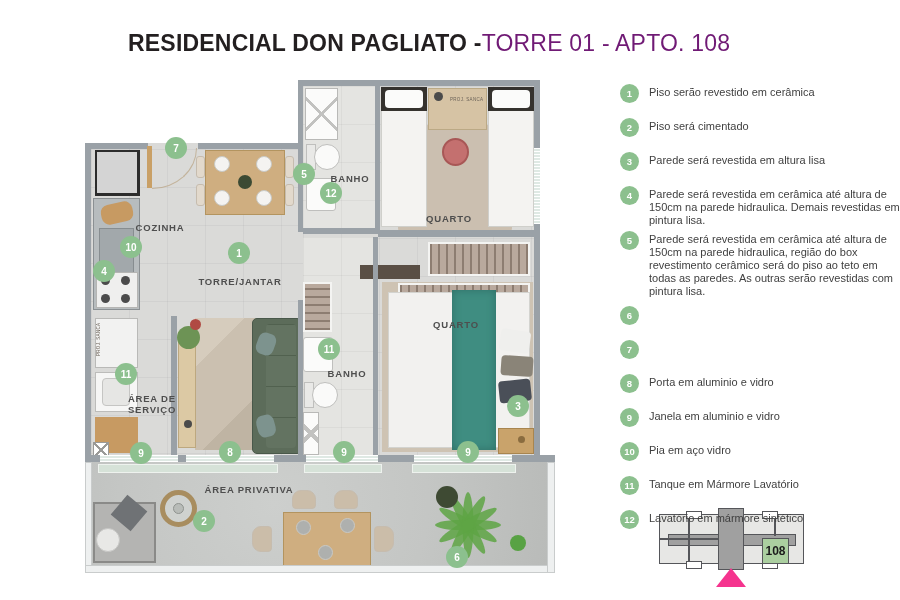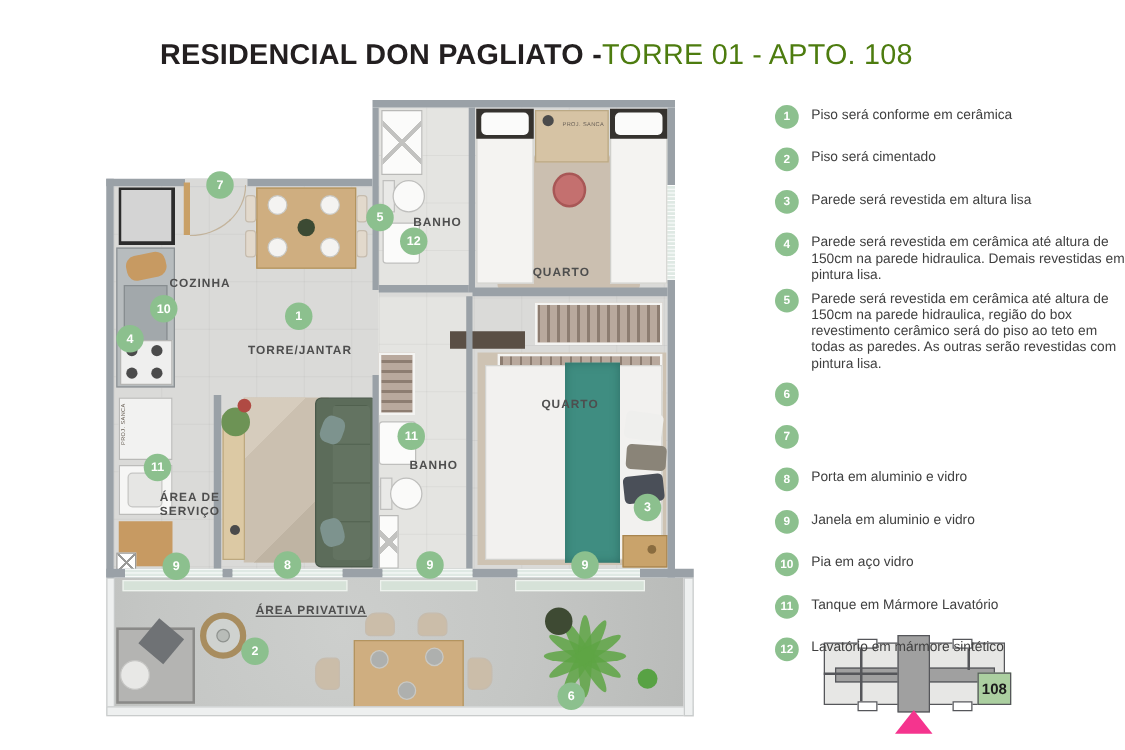--- a/index.html
+++ b/index.html
@@ -3,21 +3,21 @@
 <meta charset="utf-8">
 <style>
   html,body{margin:0;padding:0;background:#fff;}
   #stage{position:relative;width:900px;height:600px;background:#ffffff;overflow:hidden;
          font-family:"Liberation Sans",sans-serif;}
   .abs{position:absolute;}
 
   
   #title{position:absolute;left:128px;top:30px;font-size:23px;letter-spacing:.2px;white-space:nowrap;}
   #title .t-bold{font-weight:800;color:#231f20;}
-  #title .t-light{font-weight:300;color:#4d7c0f;}
+  #title .t-light{font-weight:300;color:#701a75;}
 
   
   .wall{position:absolute;background:#9aa1a7;z-index:10;}
   .floor{position:absolute;background:#dadad8;
      background-image:linear-gradient(#0000000a 1px,transparent 1px),
                       linear-gradient(90deg,#0000000a 1px,transparent 1px);
      background-size:38px 38px;}
   .floor.bath{background-color:#e4e4e1;}
   .glass{position:absolute;background:#dfe9e4;z-index:12;
      background-image:linear-gradient(#ffffff 1px,transparent 1px);background-size:100% 3px;}
@@ -226,27 +226,27 @@
       <div class="marker" style="left: 204px; top: 521px;">2</div>
       <div class="marker" style="left: 457px; top: 557px;">6</div>
       <div class="room-label" style="left: 160px; top: 227px;">COZINHA</div>
       <div class="room-label" style="left: 240px; top: 281px;">TORRE/JANTAR</div>
       <div class="room-label" style="left: 350px; top: 178px;">BANHO</div>
       <div class="room-label" style="left: 449px; top: 218px;">QUARTO</div>
       <div class="room-label" style="left: 347px; top: 373px;">BANHO</div>
       <div class="room-label" style="left: 456px; top: 324px;">QUARTO</div>
       <div class="room-label" style="left: 152px; top: 404px;">ÁREA DE
 SERVIÇO</div>
-      <div class="room-label" style="left: 249px; top: 489px; text-decoration: underline;">ÁREA PRIVATIVA</div>
+      <div class="room-label" style="left: 249px; top: 489px;">ÁREA PRIVATIVA</div>
     </div>
 
   <div id="legend">
       <div class="legend-item">
       <div class="lnum">1</div>
-      <div class="ltext">Piso será conforme em cerâmica</div>
+      <div class="ltext">Piso serão revestido em cerâmica</div>
     </div>
       <div class="legend-item">
       <div class="lnum">2</div>
       <div class="ltext">Piso será cimentado</div>
     </div>
       <div class="legend-item">
       <div class="lnum">3</div>
       <div class="ltext">Parede será revestida em altura lisa</div>
     </div>
       <div class="legend-item ml3">
@@ -290,19 +290,19 @@
     <div class="kp-block" style="left:9px;top:14px;width:61px;height:50px;"></div>
     <div class="kp-block" style="left:92px;top:14px;width:62px;height:50px;"></div>
     <div class="kp-line" style="left:38px;top:14px;width:1.5px;height:50px;"></div>
     <div class="kp-line" style="left:124px;top:14px;width:1.5px;height:22px;"></div>
     <div class="kp-line" style="left:9px;top:38px;width:61px;height:1.5px;"></div>
     <div class="kp-notch" style="left:36px;top:11px;width:14px;height:6px;"></div>
     <div class="kp-notch" style="left:112px;top:11px;width:14px;height:6px;"></div>
     <div class="kp-notch" style="left:36px;top:61px;width:14px;height:6px;"></div>
     <div class="kp-notch" style="left:112px;top:61px;width:14px;height:6px;"></div>
     <div class="kp-core" style="left:68px;top:8px;width:26px;height:62px;"></div>
-    <div id="kp-unit" style="left:132px;top:38px;width:27px;height:26px;">
+    <div id="kp-unit" style="left:112px;top:38px;width:27px;height:26px;">
       <span>108</span>
     </div>
     <div id="kp-arrow" style="left:66px;top:68px;"></div>
   </div>
 
 </div>
 
 </body></html>

